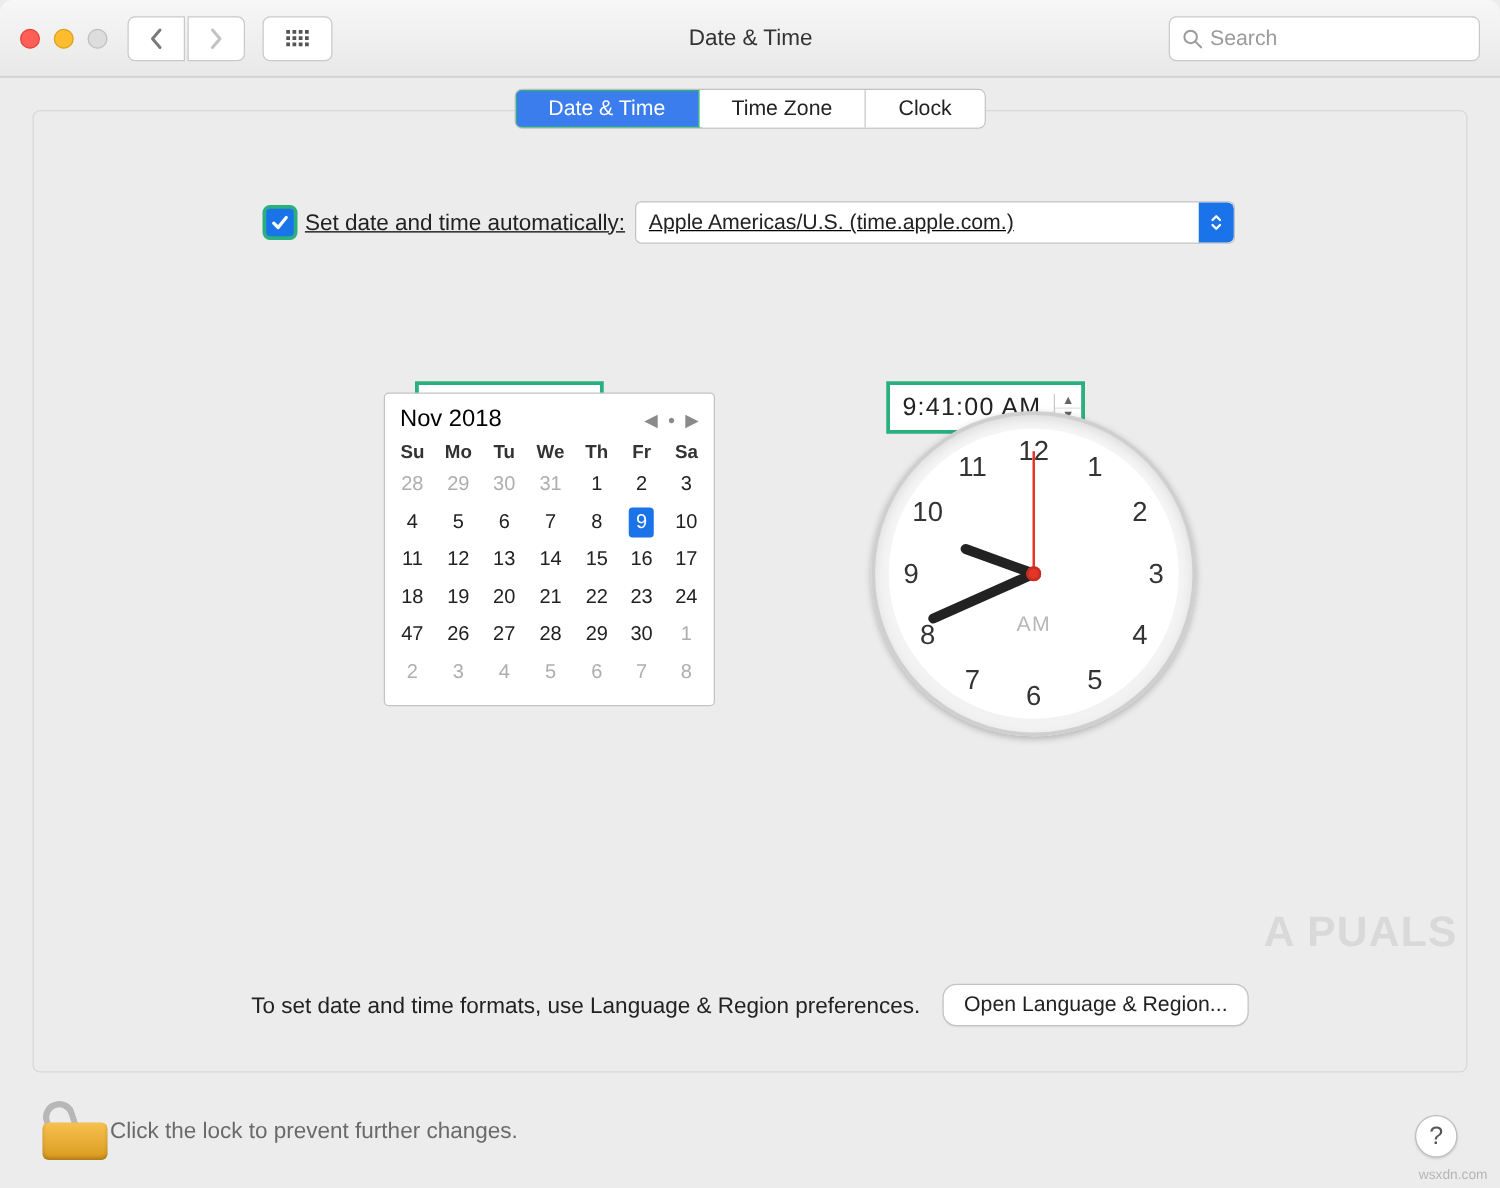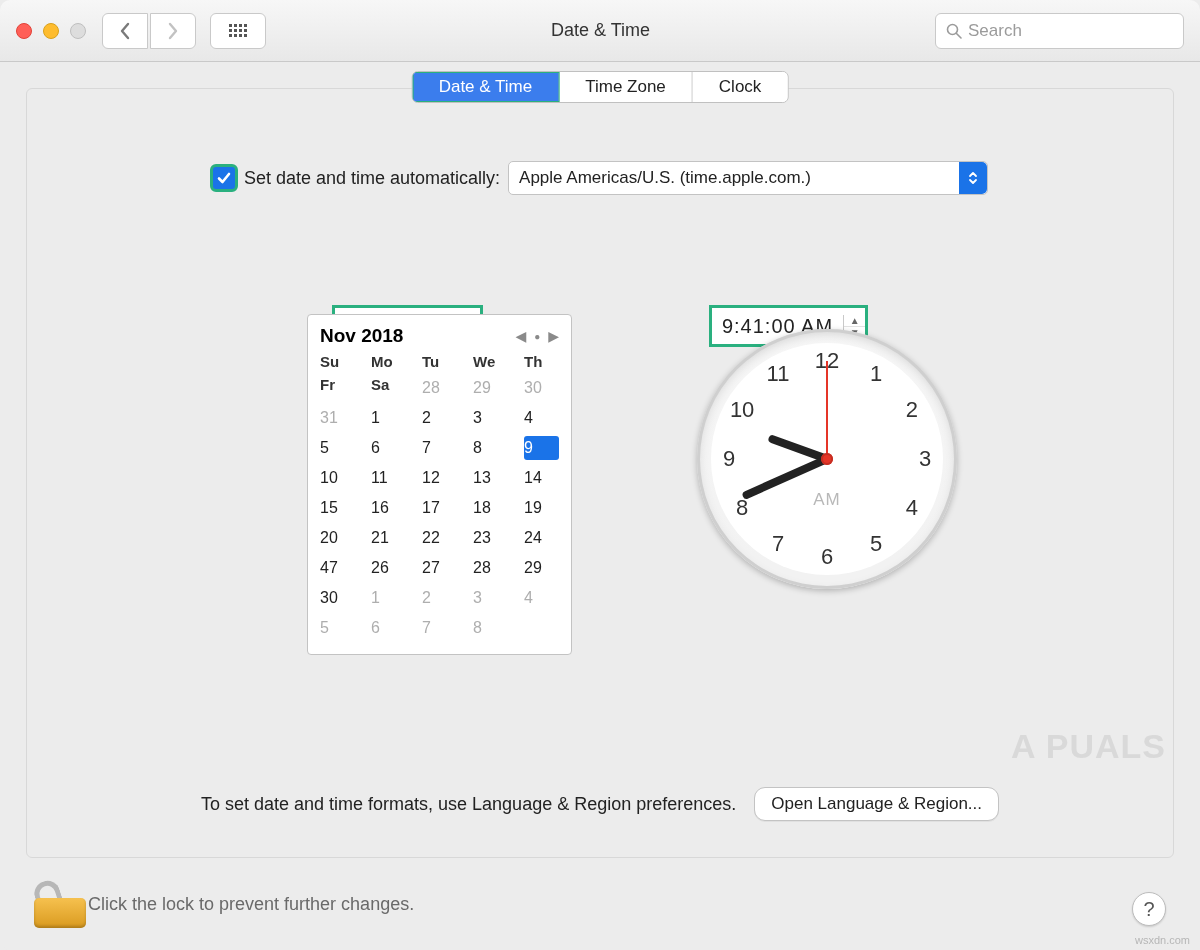--- a/index.html
+++ b/index.html
@@ -21,37 +21,37 @@
   .title { flex:1; text-align:center; font-size:18px; color:#333; font-weight:500;}
   .search { width:249px; height:36px; background:#fff; border:1px solid #c9c9c9; border-radius:6px; display:flex; align-items:center; padding:0 10px; color:#9b9b9b; font-size:17px;}
   .search svg{margin-right:6px;}
   .body { flex:1; padding:26px 26px 0 26px; position:relative;}
   .panel { background:#ececec; border:1px solid #d8d8d8; border-radius:6px; height:770px; position:relative; padding-top:0;}
   .tabs { position:absolute; top:-18px; left:50%; transform:translateX(-50%); display:flex; border:1px solid #c0c0c0; border-radius:6px; overflow:hidden; background:#fff;}
   .tab { padding:5px 26px; font-size:17px; border-right:1px solid #c0c0c0; background:#fff; color:#222;}
   .tab:last-child{border-right:none;}
   .tab.active { background:#3b7ded; color:#fff;}
   .hl-green { outline:3px solid #2ab07f; outline-offset:-1px;}
-  .auto-row { position:absolute; top:72px; left:0; right:0; display:flex; align-items:center; justify-content:center; gap:8px;}
+  .auto-row { position:absolute; top:72px; left:0; right:0; display:flex; align-items:center; justify-content:center; gap:8px;text-decoration:underline;}
   .checkbox { width:24px; height:24px; background:#1a73e8; border-radius:4px; display:flex; align-items:center; justify-content:center;}
   .checkbox svg{stroke:#fff;}
   .auto-label{font-size:18px; color:#222;}
   .server-select{ width:480px; height:34px; background:#fff; border:1px solid #c3c3c3; border-radius:5px; display:flex; align-items:center; padding:0 10px; font-size:17px; color:#222; position:relative;}
   .server-select .caret{position:absolute; right:0; top:0; bottom:0; width:28px; background:#1a73e8; border-radius:0 5px 5px 0; display:flex; align-items:center; justify-content:center;}
   .dt-row{ position:absolute; top:170px; left:0; right:0; display:flex; justify-content:center; gap:230px;}
   .stepper-box{ display:flex; align-items:center; background:#fff; border:1px solid #c9c9c9; height:38px;margin-top:48px;}
   .stepper-box .val{font-size:20px; padding:0 10px; color:#222; letter-spacing:1px;}
   .stepper-box .spin{width:22px; display:flex; flex-direction:column; border-left:1px solid #c9c9c9;}
   .stepper-box .spin div{flex:1; display:flex; align-items:center; justify-content:center; color:#666; font-size:10px;}
   .stepper-box .spin div:first-child{border-bottom:1px solid #e2e2e2;}
   .calendar{ position:absolute; top:225px; left:280px; width:265px; background:#fff; border:1px solid #c3c3c3; border-radius:4px; padding:10px 12px 14px 12px;}
   .cal-head{display:flex; align-items:center; justify-content:space-between; margin-bottom:6px;}
-  .cal-title{font-weight:700; font-size:19px;}
+  .cal-title{font-weight:400; font-size:19px;}
   .cal-nav{display:flex; gap:8px; color:#8a8a8a; font-size:14px; align-items:center;}
-  .cal-grid{display:grid; grid-template-columns:repeat(5,1fr); gap:6px 16px; font-size:16px;}
+  .cal-grid{display:grid; grid-template-columns:repeat(7,1fr); text-align:center; gap:6px 16px; font-size:16px;}
   .cal-dow{font-weight:600; color:#333; font-size:15px;}
   .cal-day{color:#222; padding:3px 0;}
   .cal-day.dim{color:#aeaeae;}
   .cal-day.sel{background:#1a73e8; color:#fff; border-radius:3px;}
   .clock-wrap{position:absolute; top:240px; left:670px; width:260px; height:260px;}
   .clock{width:260px; height:260px; border-radius:50%; background:radial-gradient(circle at 50% 40%, #ffffff 0%, #f2f2f2 70%); box-shadow: inset 0 0 0 3px #cfcfcf, inset 0 4px 12px rgba(0,0,0,.15), 0 2px 6px rgba(0,0,0,.25); position:relative;}
   .clock .face{position:absolute; inset:14px; border-radius:50%; background:#fff;}
   .num{position:absolute; font-size:22px; color:#333; font-weight:400; transform:translate(-50%,-50%);}
   .ampm{position:absolute; left:50%; top:62%; transform:translateX(-50%); font-size:17px; color:#b8b8b8; letter-spacing:1px;}
   .hand{position:absolute; left:50%; top:50%; transform-origin:50% 100%; background:#222;}

